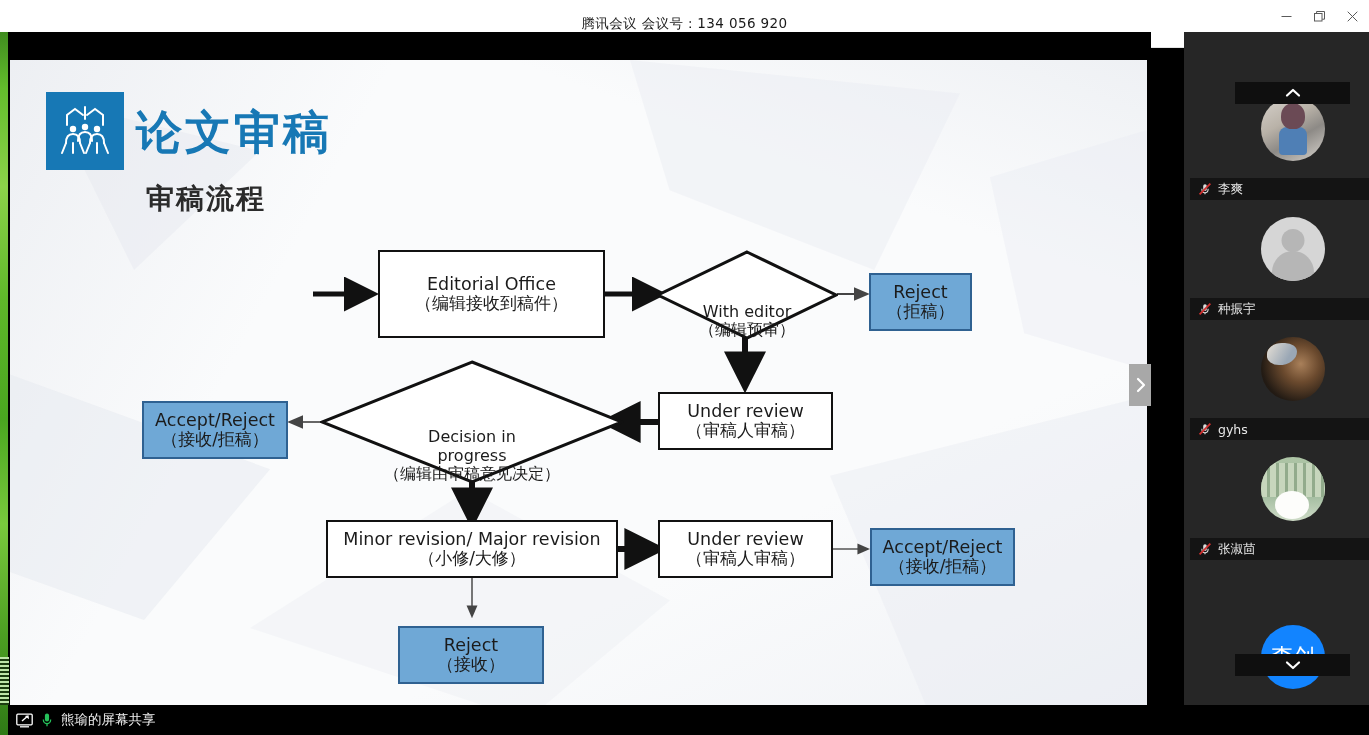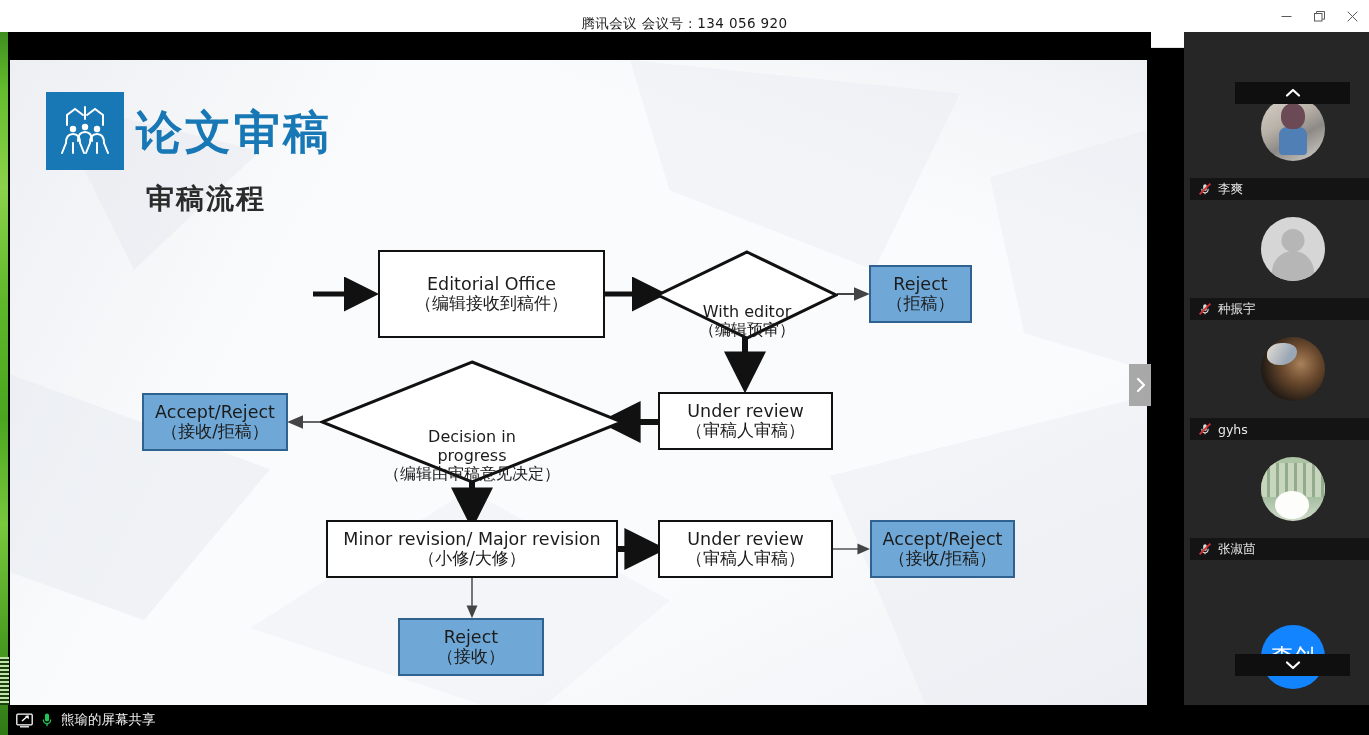--- a/index.html
+++ b/index.html
@@ -92,21 +92,21 @@
   .flow { position: absolute; left: 0; top: 0; width: 1137px; height: 645px; }
   .node {
     position: absolute; display: flex; flex-direction: column;
     align-items: center; justify-content: center; text-align: center;
     font-family: "DejaVu Sans", "Liberation Sans", sans-serif;
     color: #1b1b1b; line-height: 1.16;
   }
   .node .en { font-size: 17.5px; }
   .node .cn { font-size: 17px; }
   .box { background: #ffffff; border: 2px solid #111; }
-  .box.blue { background: #6fa8d6; border: 2px solid #2f6191; }
+  .box.blue { background: #6fa8d6; border: 2px solid #2f6191; margin-top: 8px; }
   .diamond-wrap { position: absolute; }
   .diamond-wrap svg { position: absolute; left: 0; top: 0; }
   .diamond-label {
     position: absolute; left: 0; top: 0; width: 100%; height: 100%;
     display: flex; flex-direction: column; align-items: center; justify-content: flex-end;
     text-align: center; line-height: 1.16;
     font-family: "DejaVu Sans", "Liberation Sans", sans-serif; color: #1b1b1b;
   }
   .arrows { position: absolute; left: 0; top: 0; width: 1137px; height: 645px; pointer-events: none; }
 

